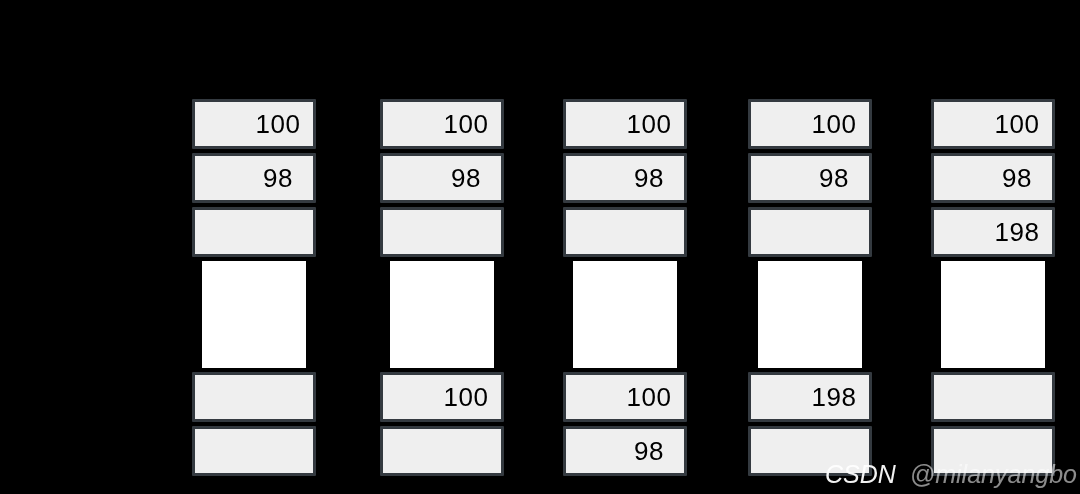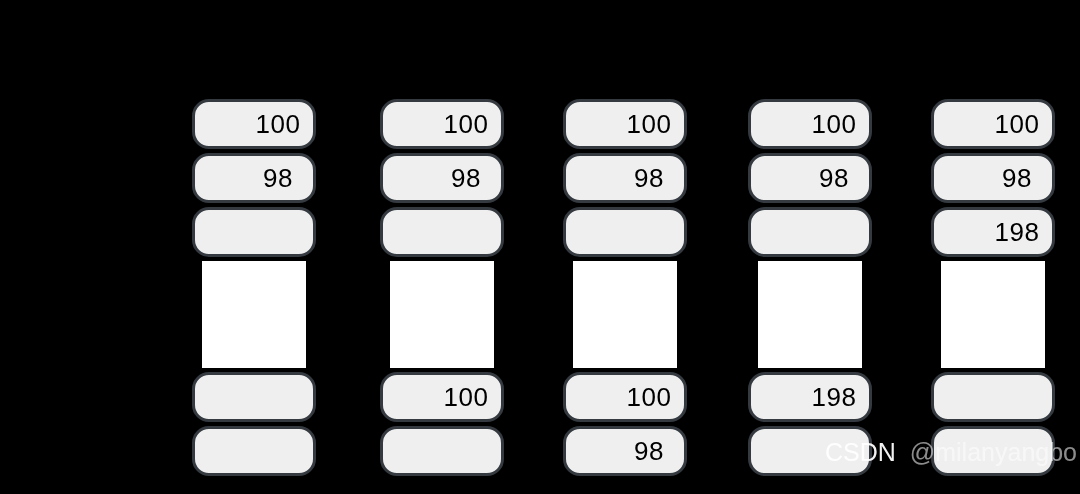--- a/index.html
+++ b/index.html
@@ -26,44 +26,45 @@
     top: 99px;
     width: 124px;
   }
   .box {
     box-sizing: border-box;
     width: 124px;
     height: 50px;
     margin-bottom: 4px;
     background: var(--box-fill, #efefef);
     border: 3px solid var(--box-border, #343a40);
-    border-radius: 17px;
+    border-radius: 1px;
     display: flex;
     align-items: center;
     justify-content: center;
     font-size: 26px;
     color: var(--text, #000000);
     letter-spacing: 0.5px;
     padding-left: 48px;
   }
   .frame {
     box-sizing: border-box;
     width: 104px;
     height: 107px;
     margin: 0 auto 4px auto;
     background: var(--frame-fill, #ffffff);
   }
   .watermark {
     position: absolute;
     right: 3px;
-    top: 438px;
+    top: 460px;
     font-size: 25px;
     color: var(--wm, #ffffff);
     white-space: nowrap;
     z-index: 5;
+    font-style: italic;
   }
   .watermark .brand { opacity: 0.95; }
   .watermark .handle { opacity: 0.55; margin-left: 7px; }
 </style>
 </head>
 <body>
 
 <div class="stage">
   <div id="columns">
       <div class="column" style="left: 192px;">

